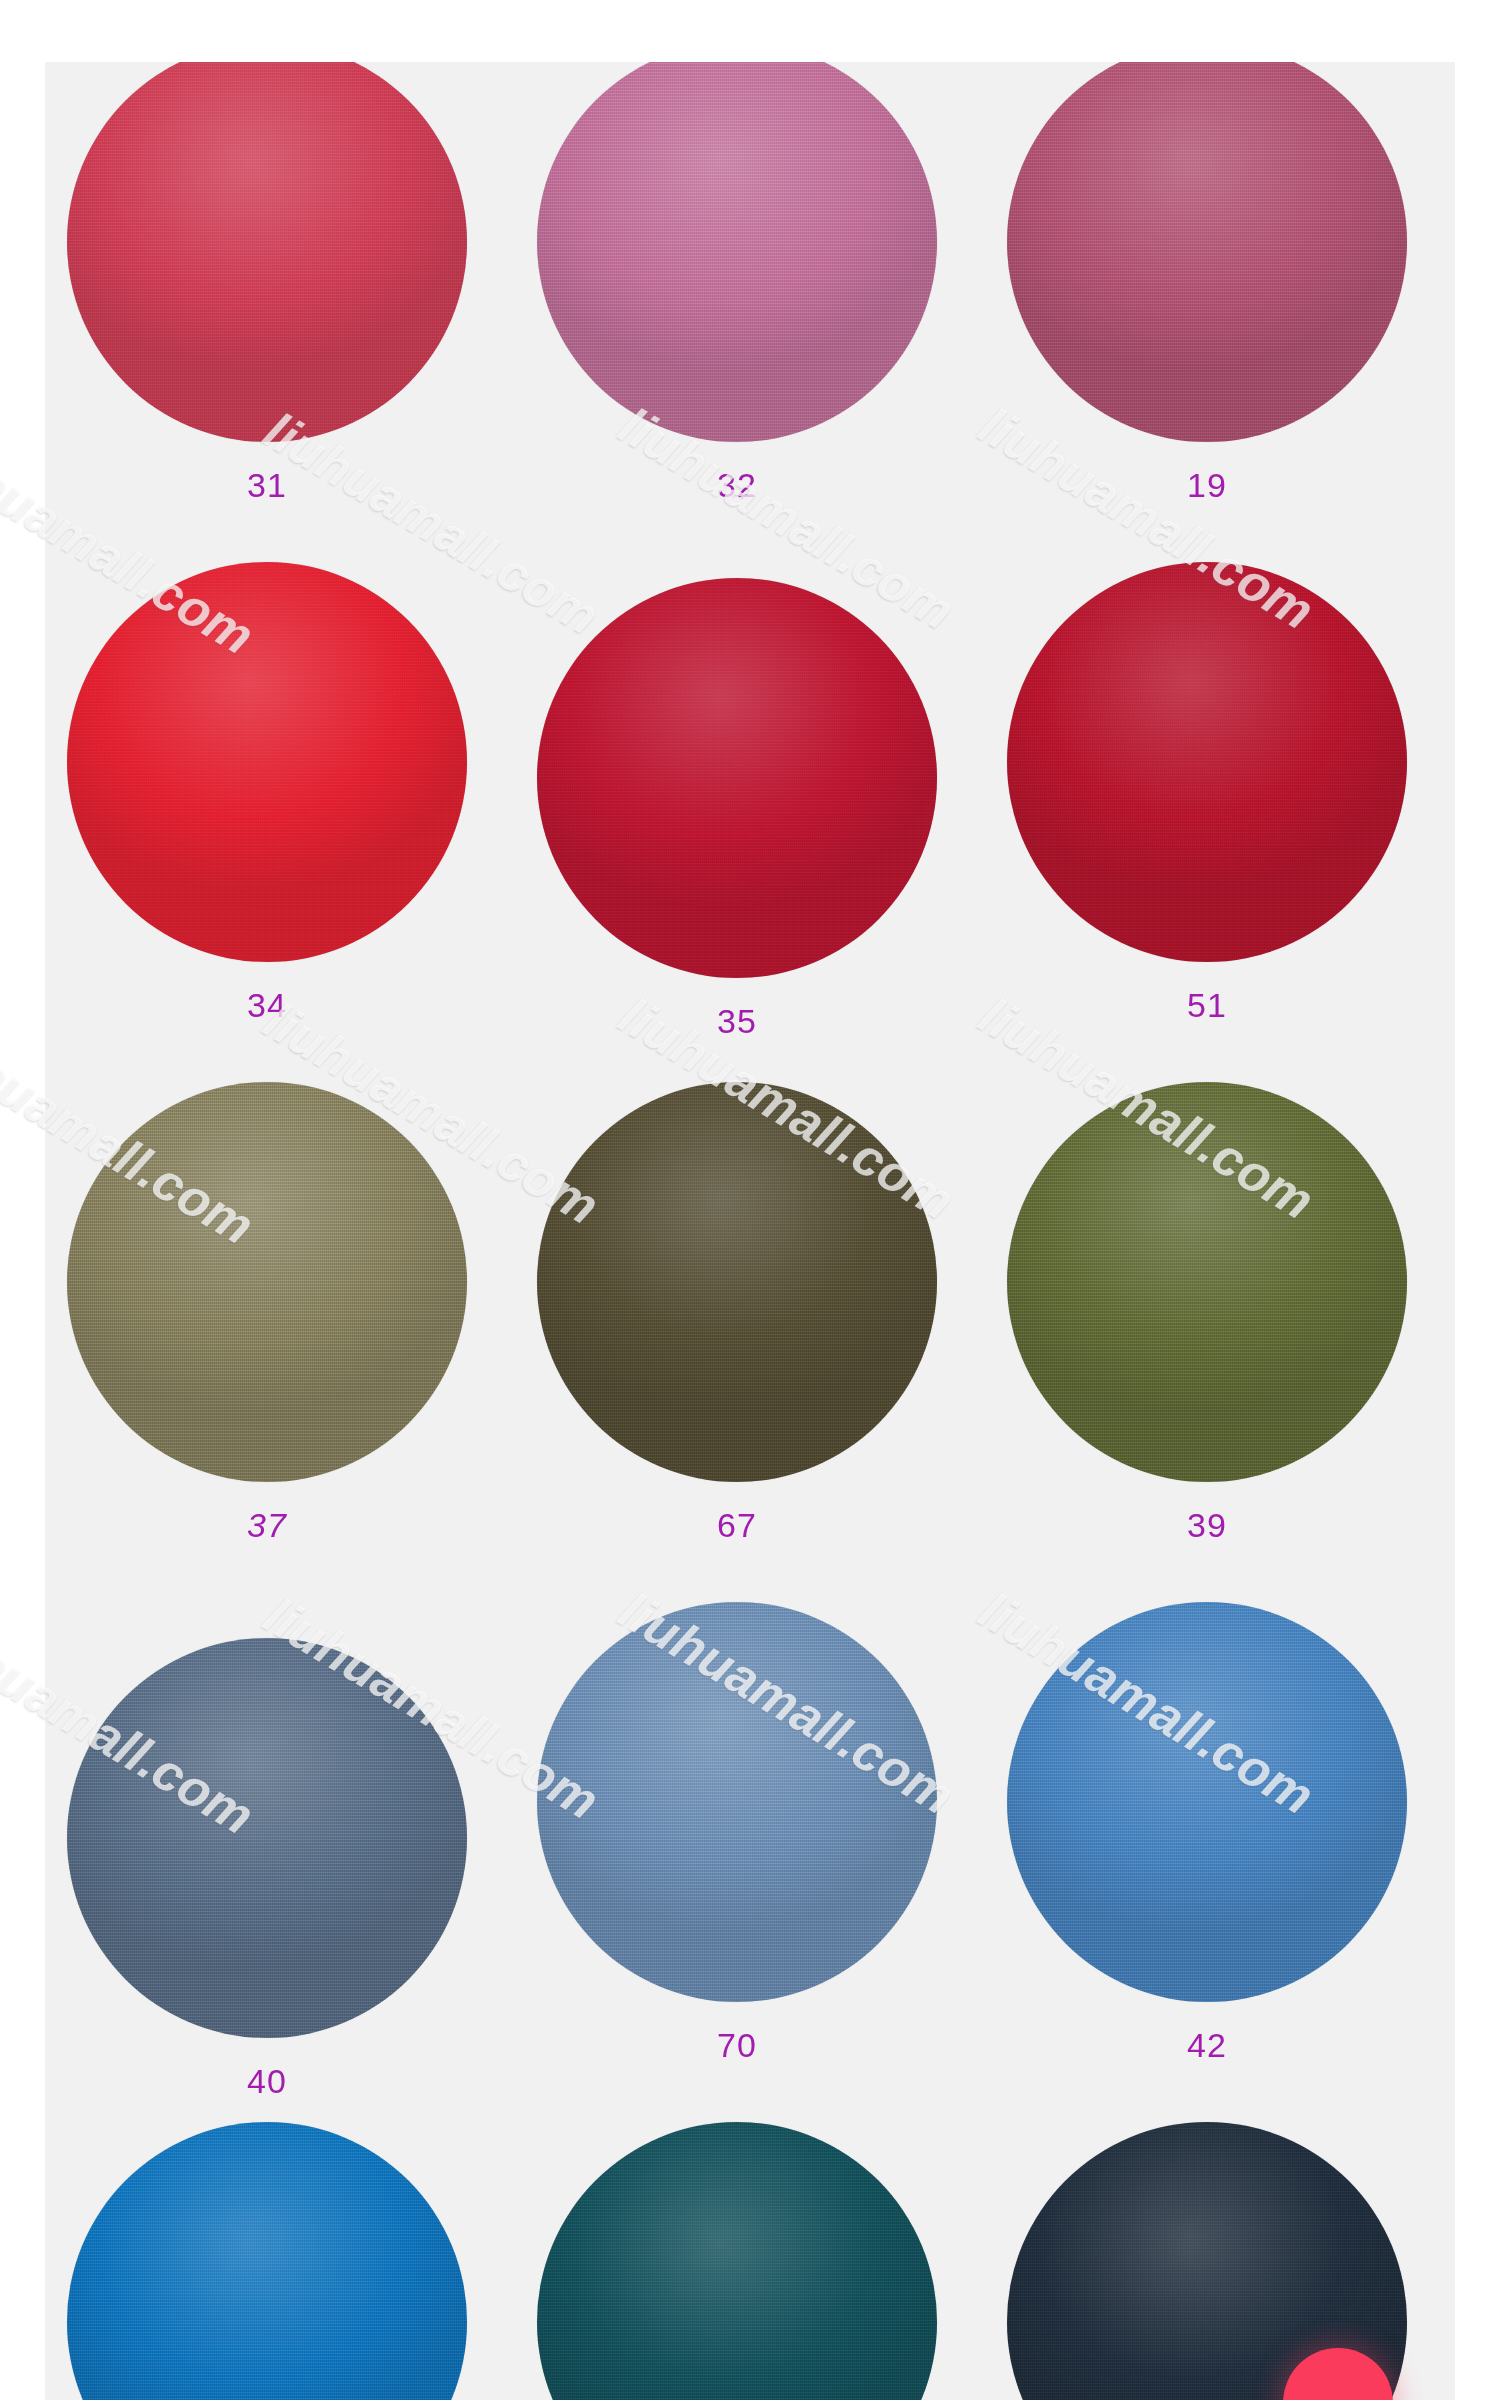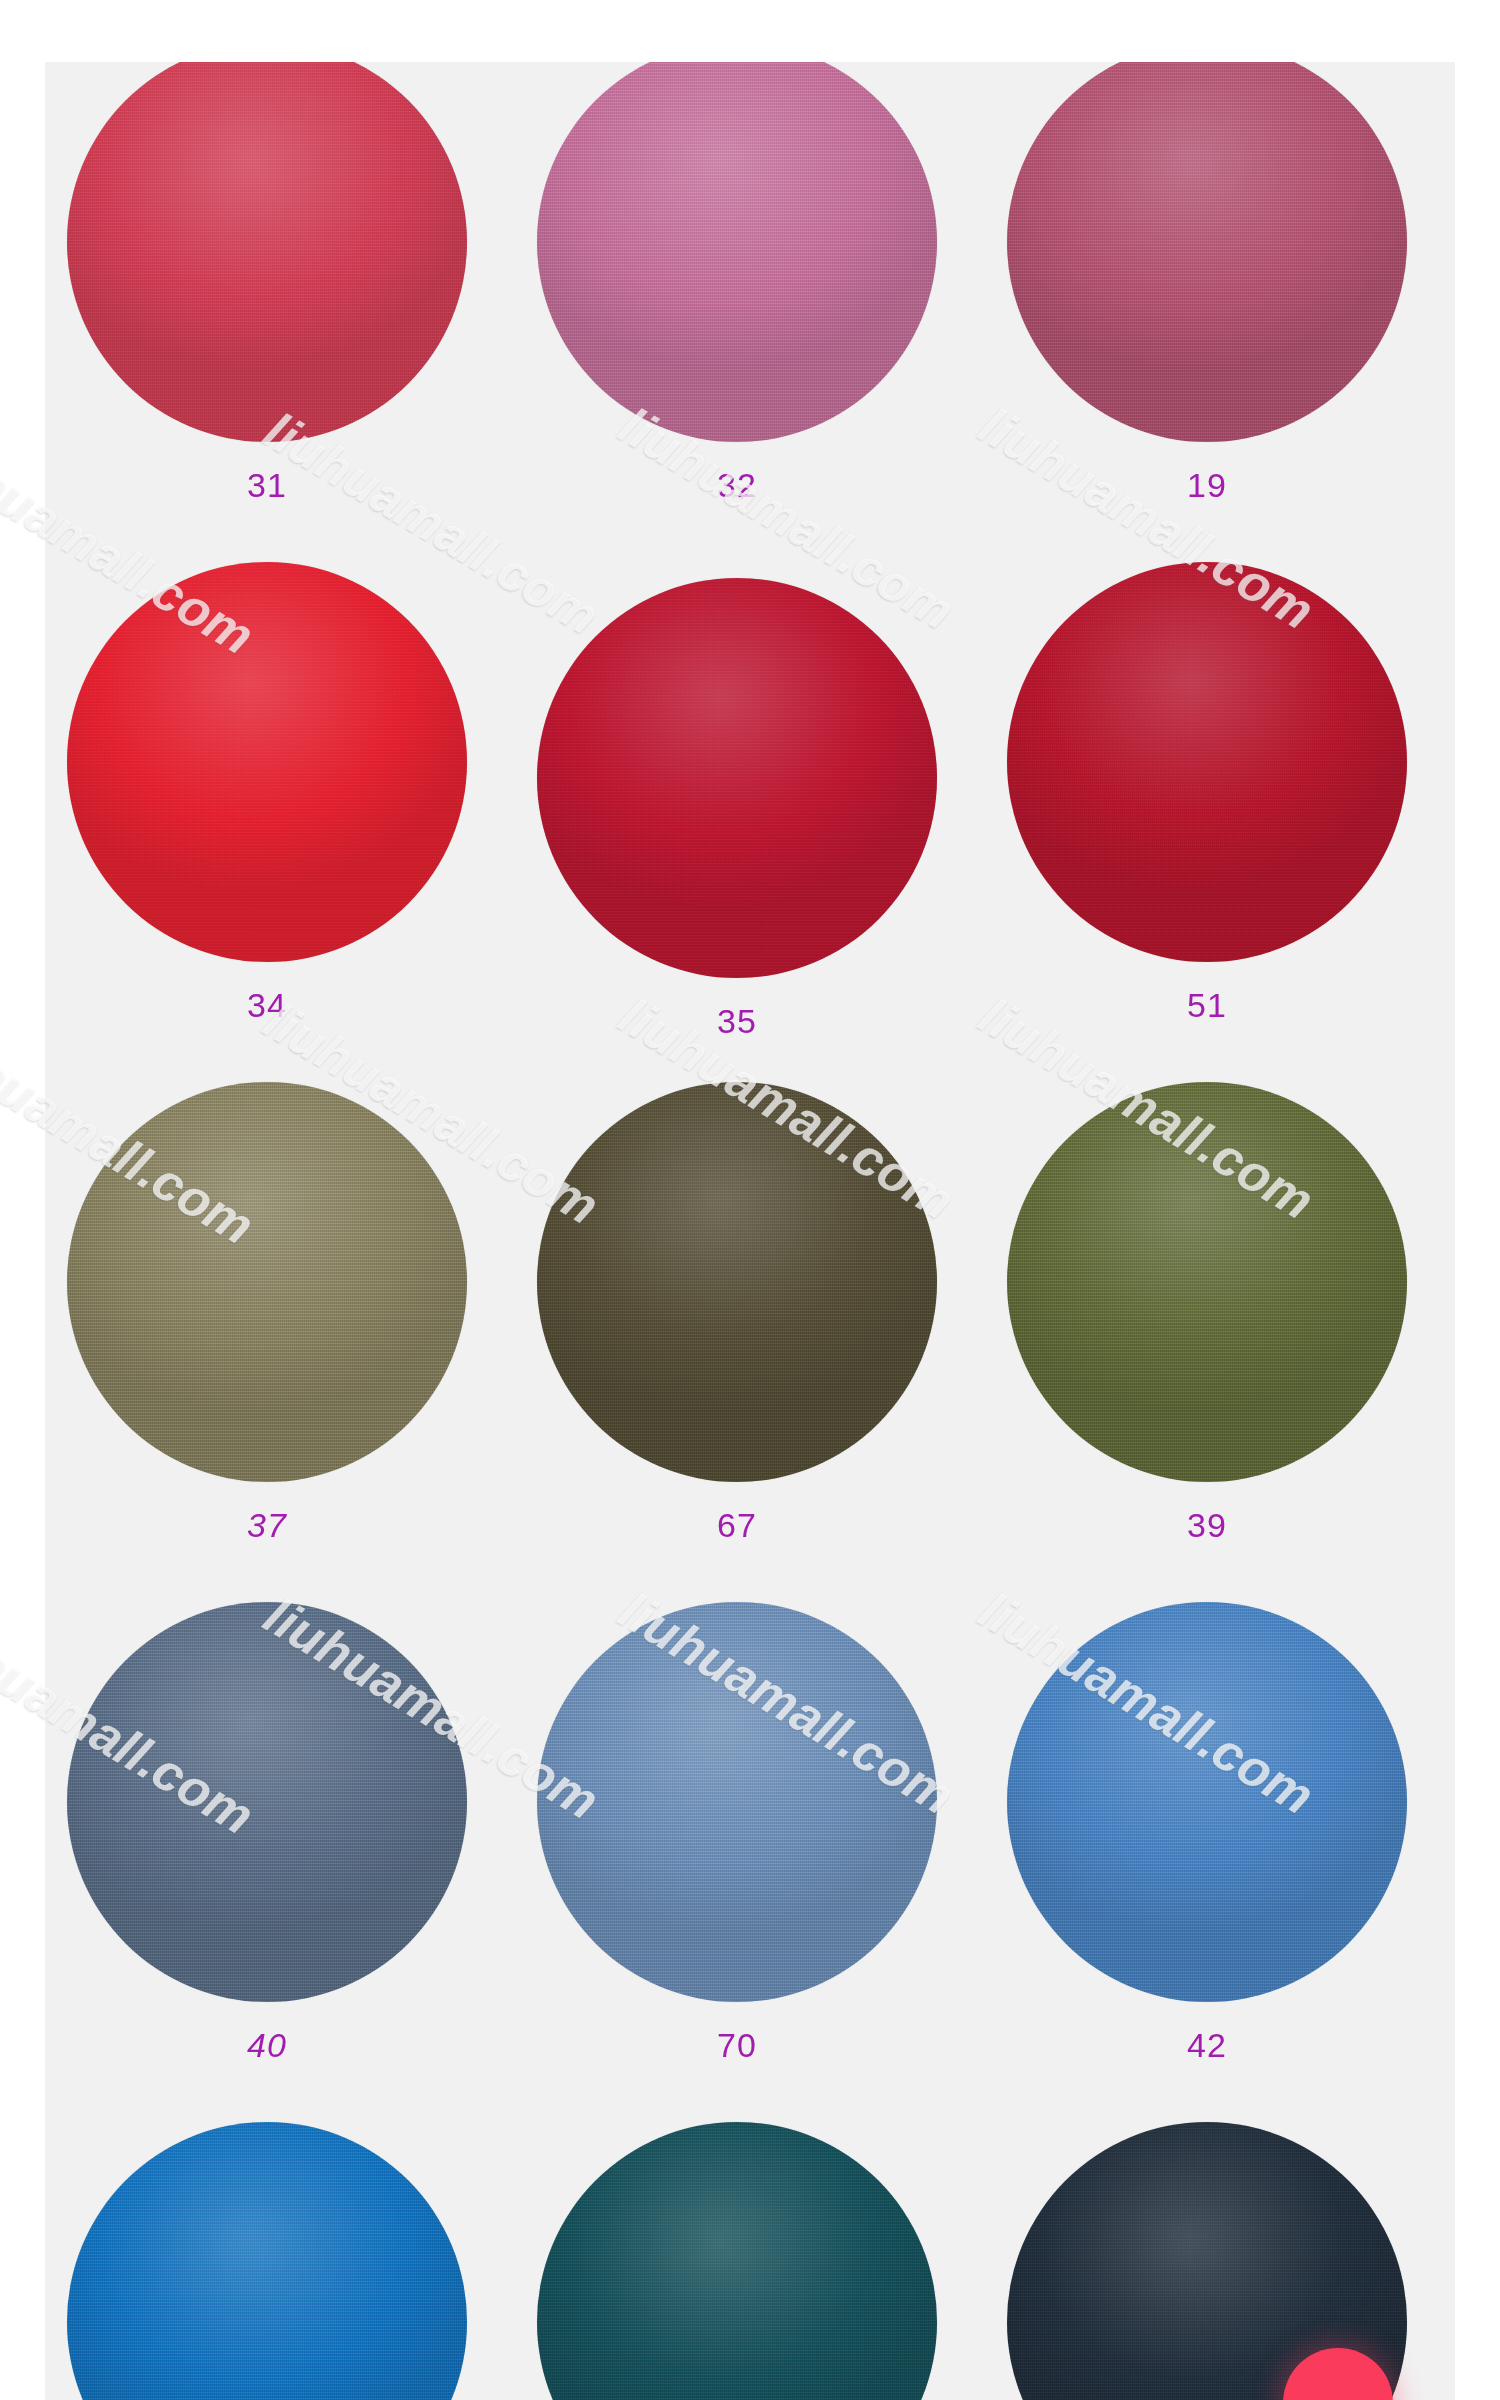--- a/index.html
+++ b/index.html
@@ -207,21 +207,21 @@
       </div>
 
       <div class="swatch-cell" style="left:952px; top:1020px;">
         <div class="swatch-disc" style="background:#646f3a;">
           <div class="weave"></div>
           <div class="sheen"></div>
         </div>
         <div class="swatch-label">39</div>
       </div>
 
-      <div class="swatch-cell" style="left:12px;  top:1540px;font-style:italic;">
+      <div class="swatch-cell" style="left:12px;  top:1576px;">
         <div class="swatch-disc" style="background:#5c718a;">
           <div class="weave"></div>
           <div class="sheen"></div>
         </div>
         <div class="swatch-label">40</div>
       </div>
 
       <div class="swatch-cell" style="left:482px; top:1540px;">
         <div class="swatch-disc" style="background:#6f90b5;">
           <div class="weave"></div>

